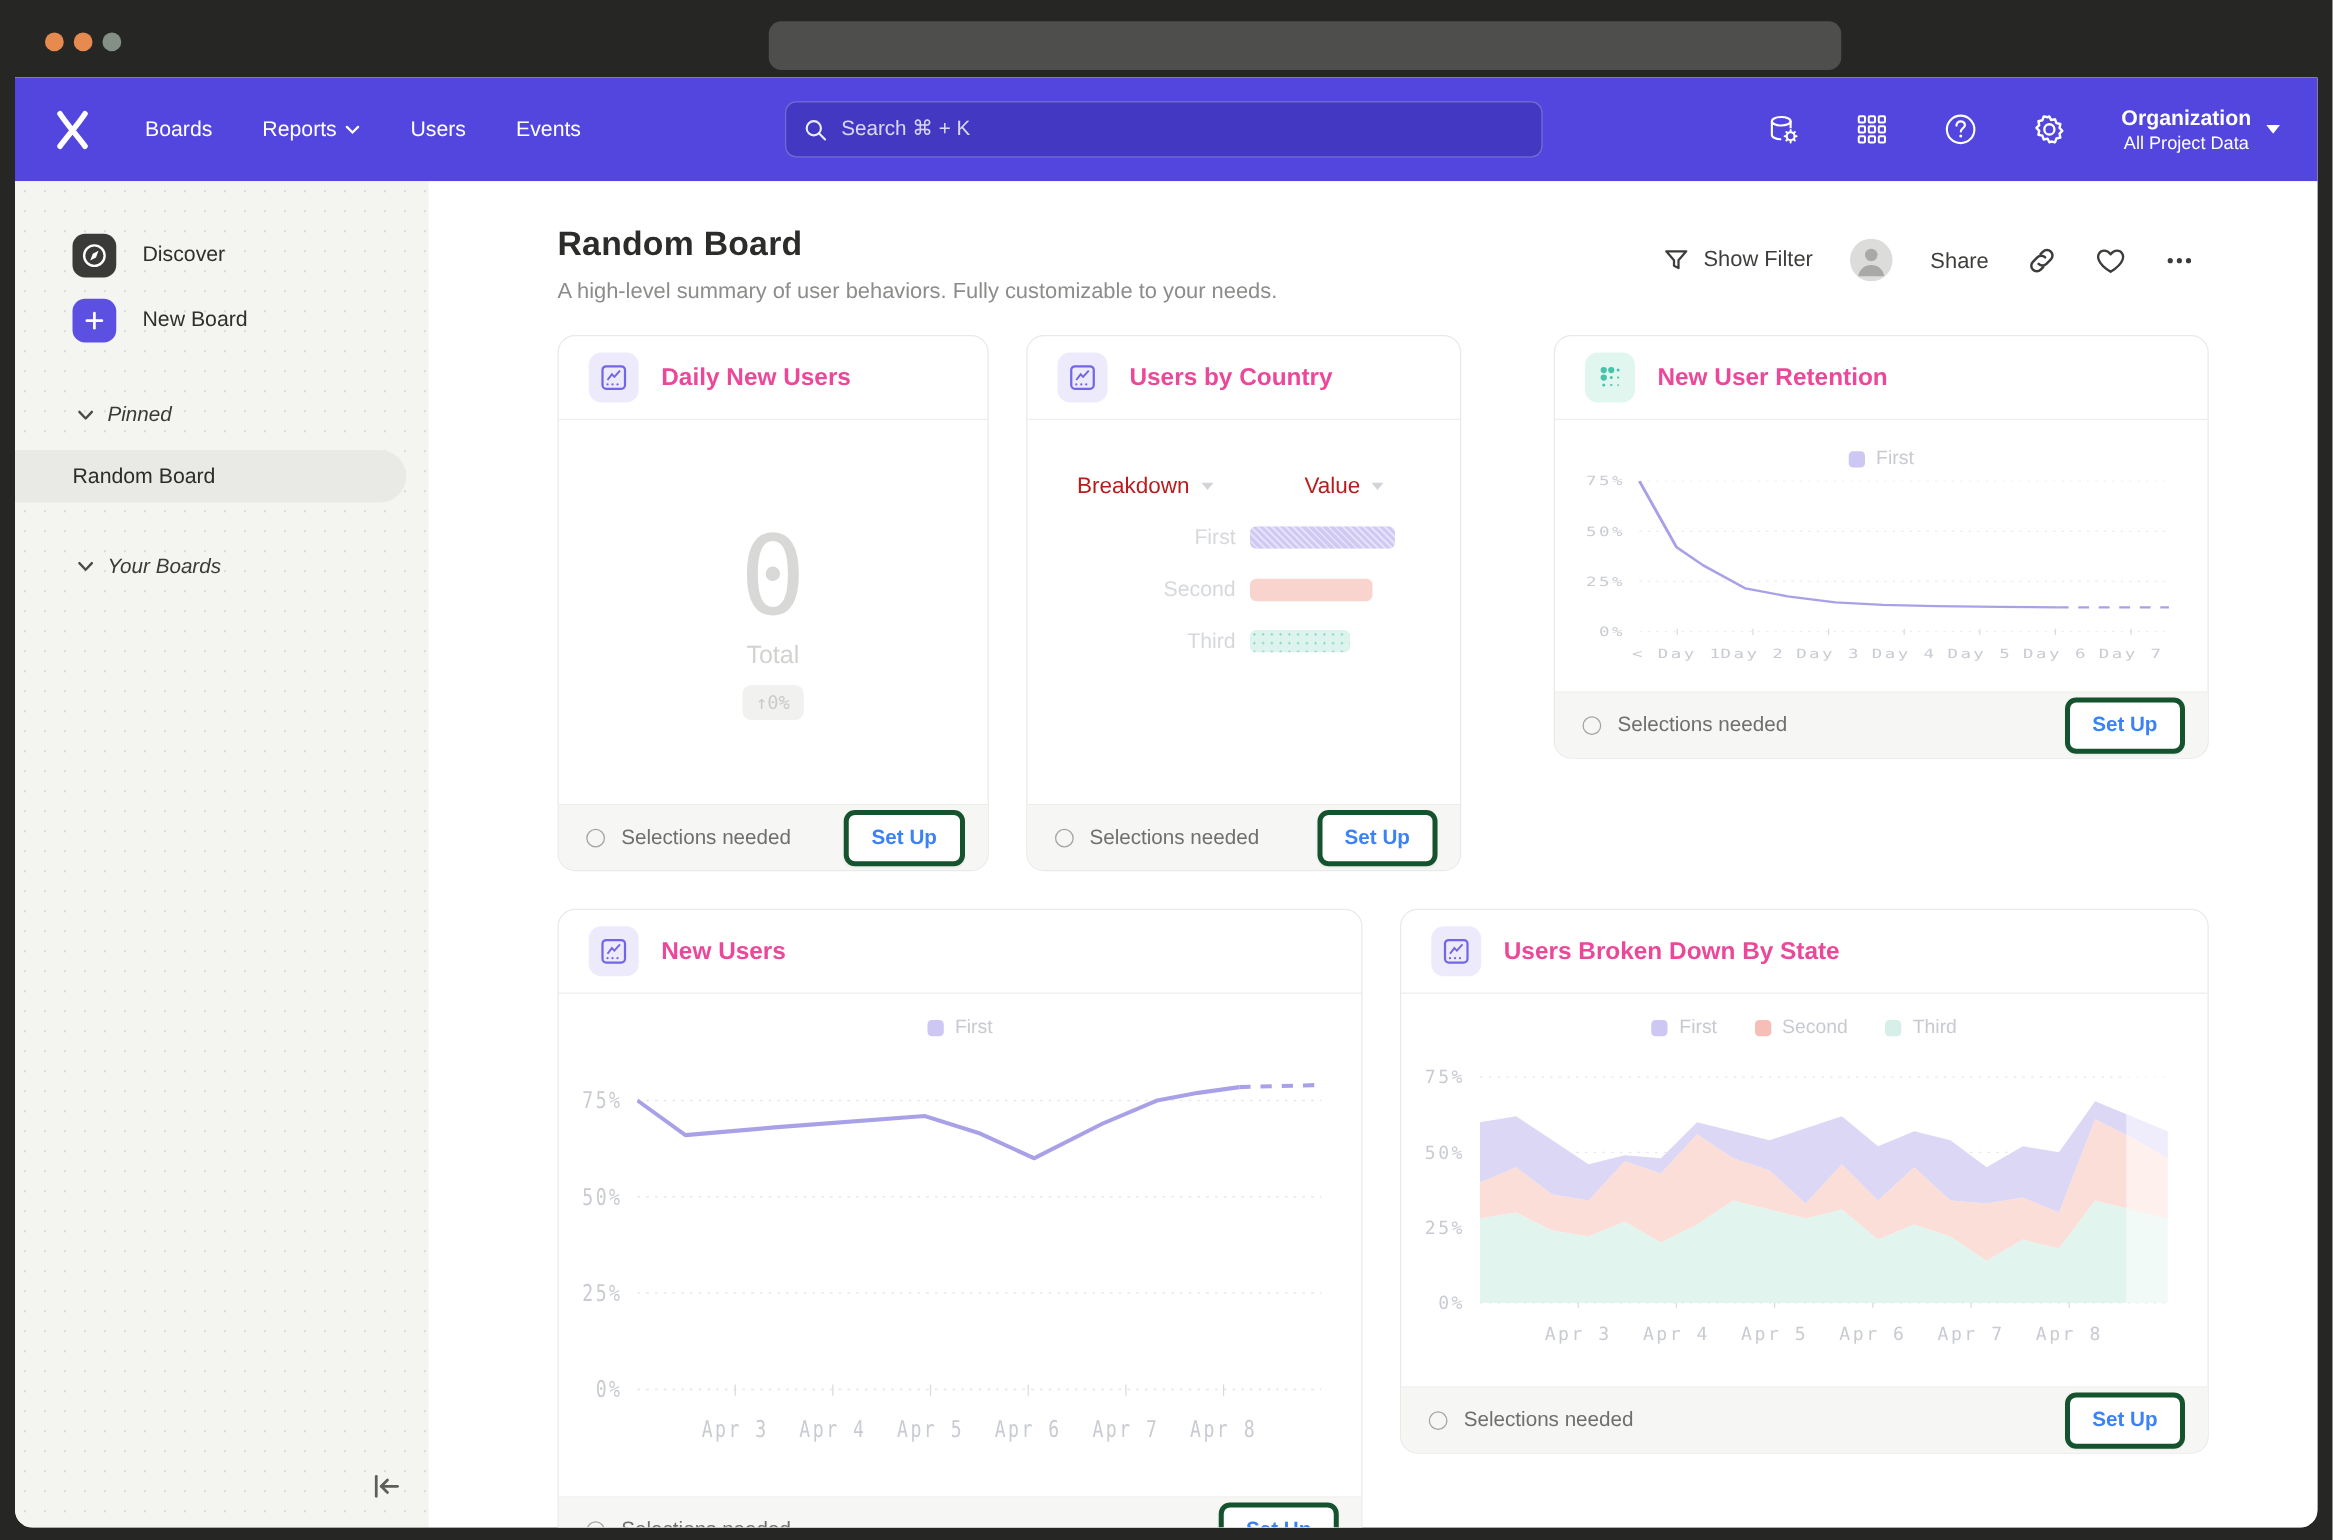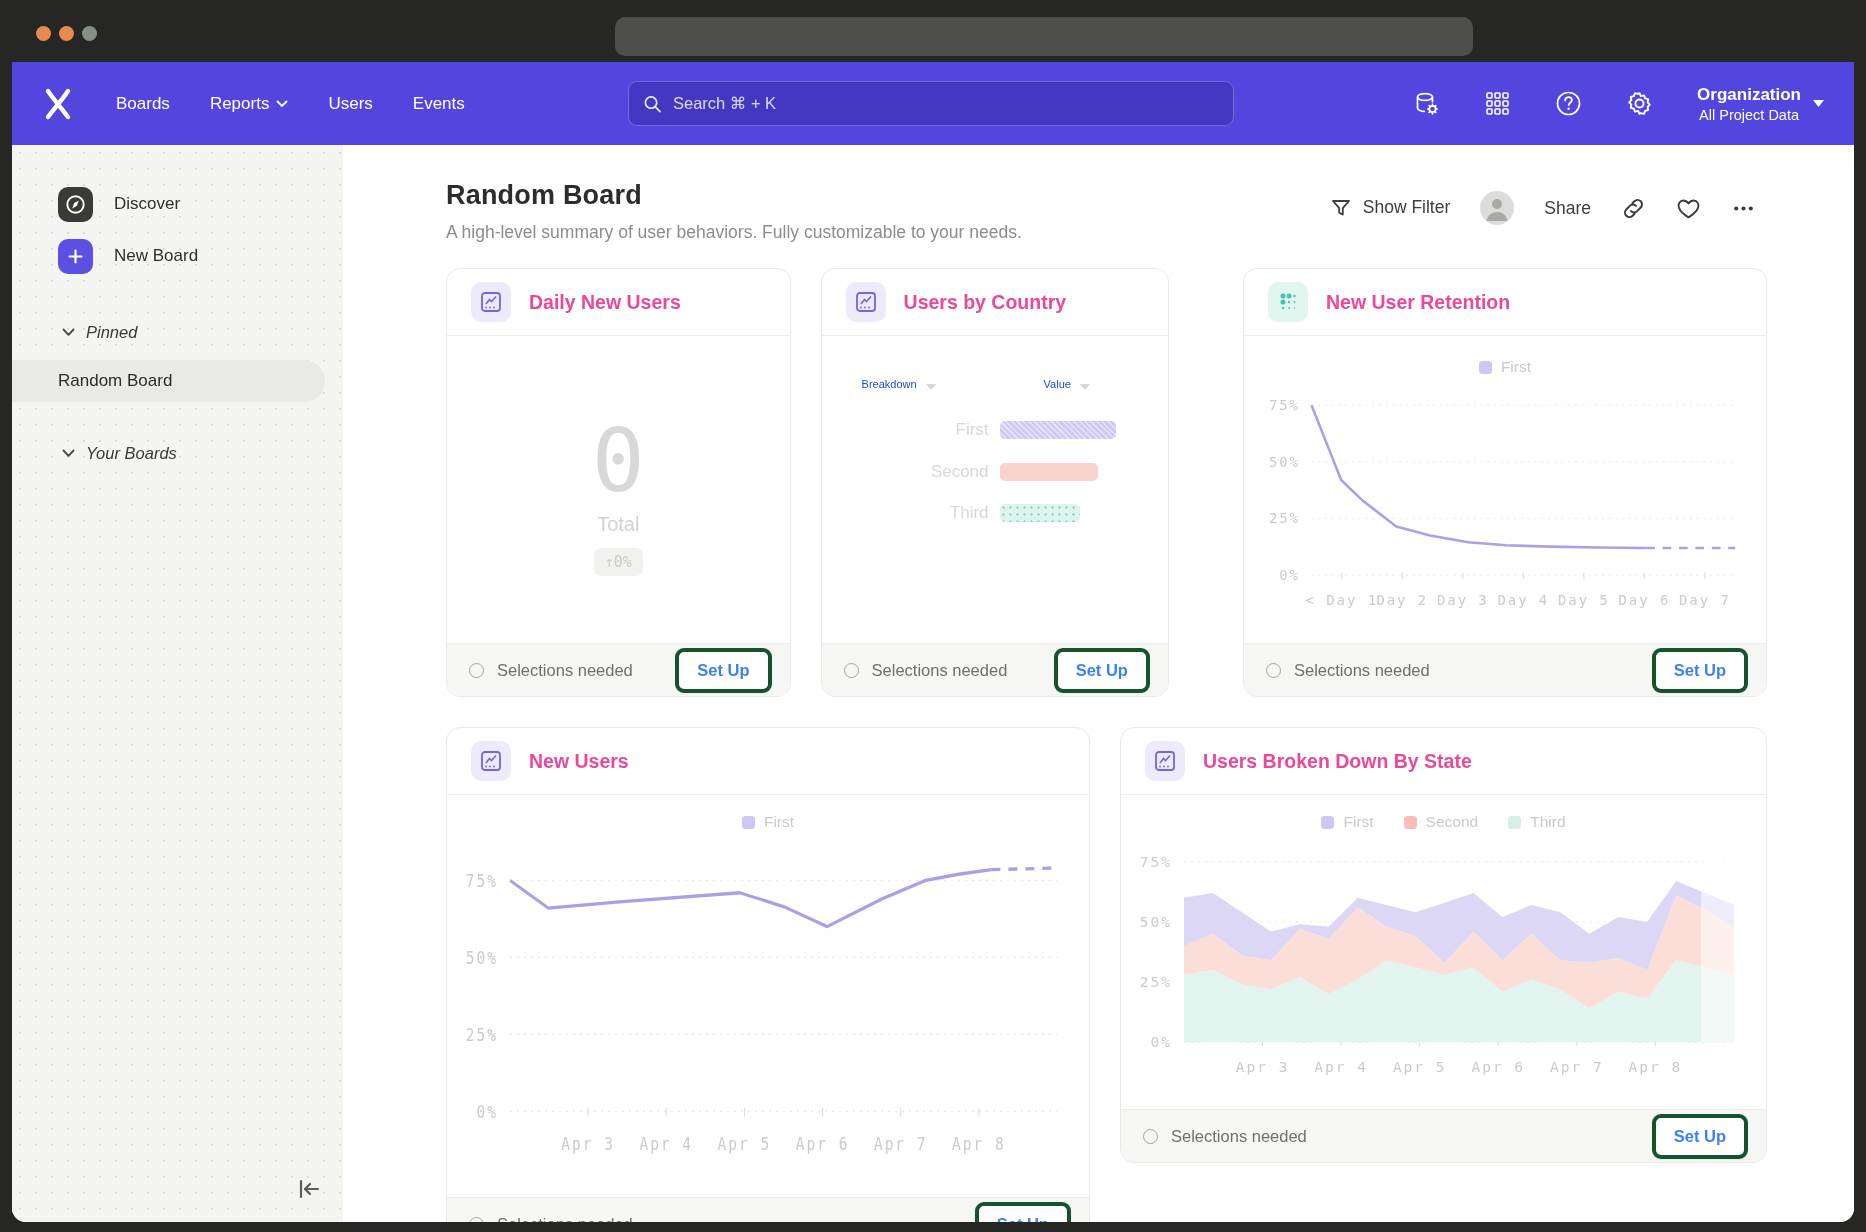--- a/index.html
+++ b/index.html
@@ -71,21 +71,21 @@
 
   .mono { font-family:"DejaVu Sans Mono", monospace; }
 
   
   .kpi-wrap { position:absolute; inset:0; display:flex; flex-direction:column; align-items:center; justify-content:center; padding-top:14px; }
   .kpi-zero { font-size:88px; color:#d8d8d6; line-height:1; }
   .kpi-label { margin-top:8px; font-size:20px; color:#d2d2d0; }
   .kpi-delta { margin-top:12px; background:#f1f1ef; color:#cbcbc9; font-size:15px; padding:5px 11px; border-radius:7px; }
 
   
-  .dd { position:absolute; top:42px; font-size:11px; color:#1d4ed8; display:flex; align-items:flex-end; gap:9px; cursor:pointer; }
+  .dd { position:absolute; top:42px; font-size:18px; color:#b91c1c; display:flex; align-items:center; gap:9px; cursor:pointer; }
   .bar-row { position:absolute; left:0; display:flex; align-items:center; }
   .bar-label { width:167px; text-align:right; font-size:17px; color:#d6d8dc; margin-right:11px; }
   .hbar { height:18px; border-radius:5px; }
   .hbar.p1 { background:#cfc9f3; background-image:repeating-linear-gradient(45deg, rgba(255,255,255,0.45) 0 1.5px, transparent 1.5px 4px); }
   .hbar.p2 { background:#f9d3cd; }
   .hbar.p3 { background:#ddf3ee; background-image:radial-gradient(#8ed8c8 1px, transparent 1.1px); background-size:7px 7px; }
 
   
   .chart-legend { position:absolute; left:0; right:0; display:flex; justify-content:center; gap:30px; }
   .leg-item { display:flex; align-items:center; gap:9px; }
@@ -340,21 +340,21 @@
                 <span class="hbar p3" style="width:80px;"></span>
               </div>
             </div>
             <div class="card-foot">
               <span class="foot-circle"></span>
               <span class="foot-text">Selections needed</span>
               <button class="setup-btn">Set Up</button>
             </div>
           </div>
 
-          <div class="card" style="width:543px; height:429px;margin-left:44px;">
+          <div class="card" style="width:543px; height:339px;margin-left:44px;">
             <div class="card-head">
               <span class="card-ic teal">
                 <svg width="24" height="24" viewBox="0 0 24 24" fill="#46c3ab">
                   <circle cx="7" cy="6" r="2.5"></circle>
                     <circle cx="13" cy="6" r="2.5"></circle>
                     <circle cx="18.5" cy="6" r="1.2"></circle>
                   <circle cx="7" cy="12" r="2.5"></circle>
                     <circle cx="13" cy="12" r="1.2"></circle>
                     <circle cx="18.5" cy="12" r="0.9"></circle>
                   <circle cx="7" cy="18" r="1.2"></circle>

